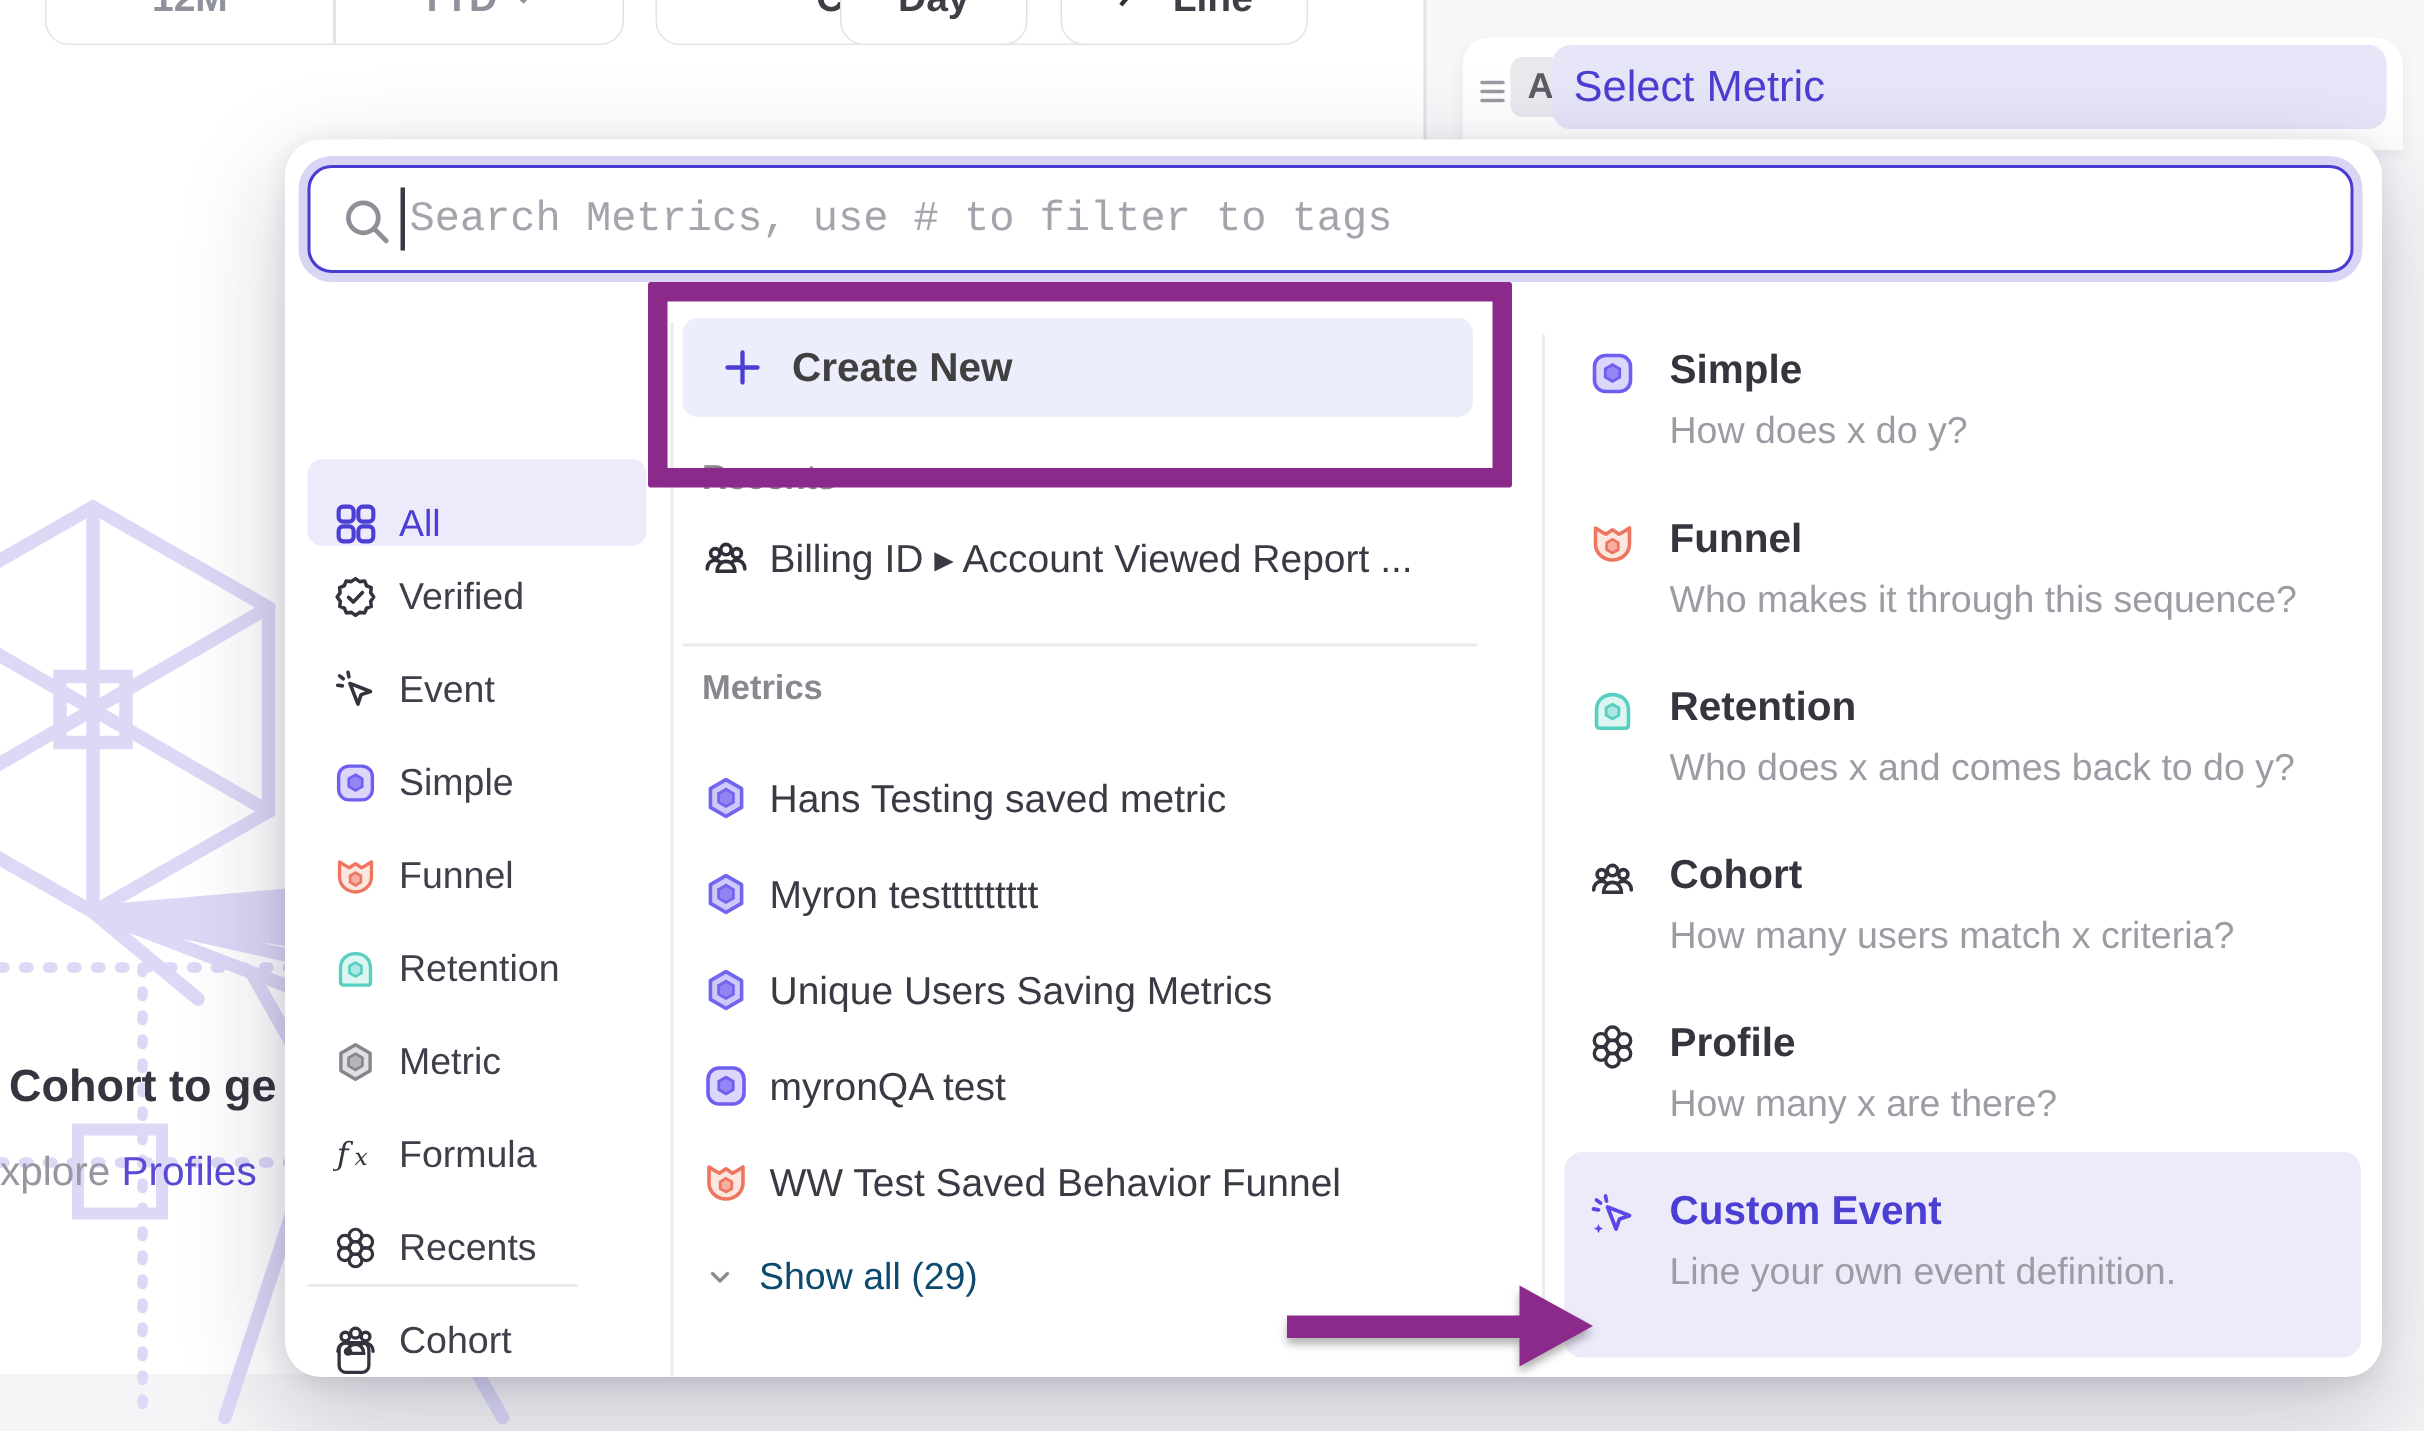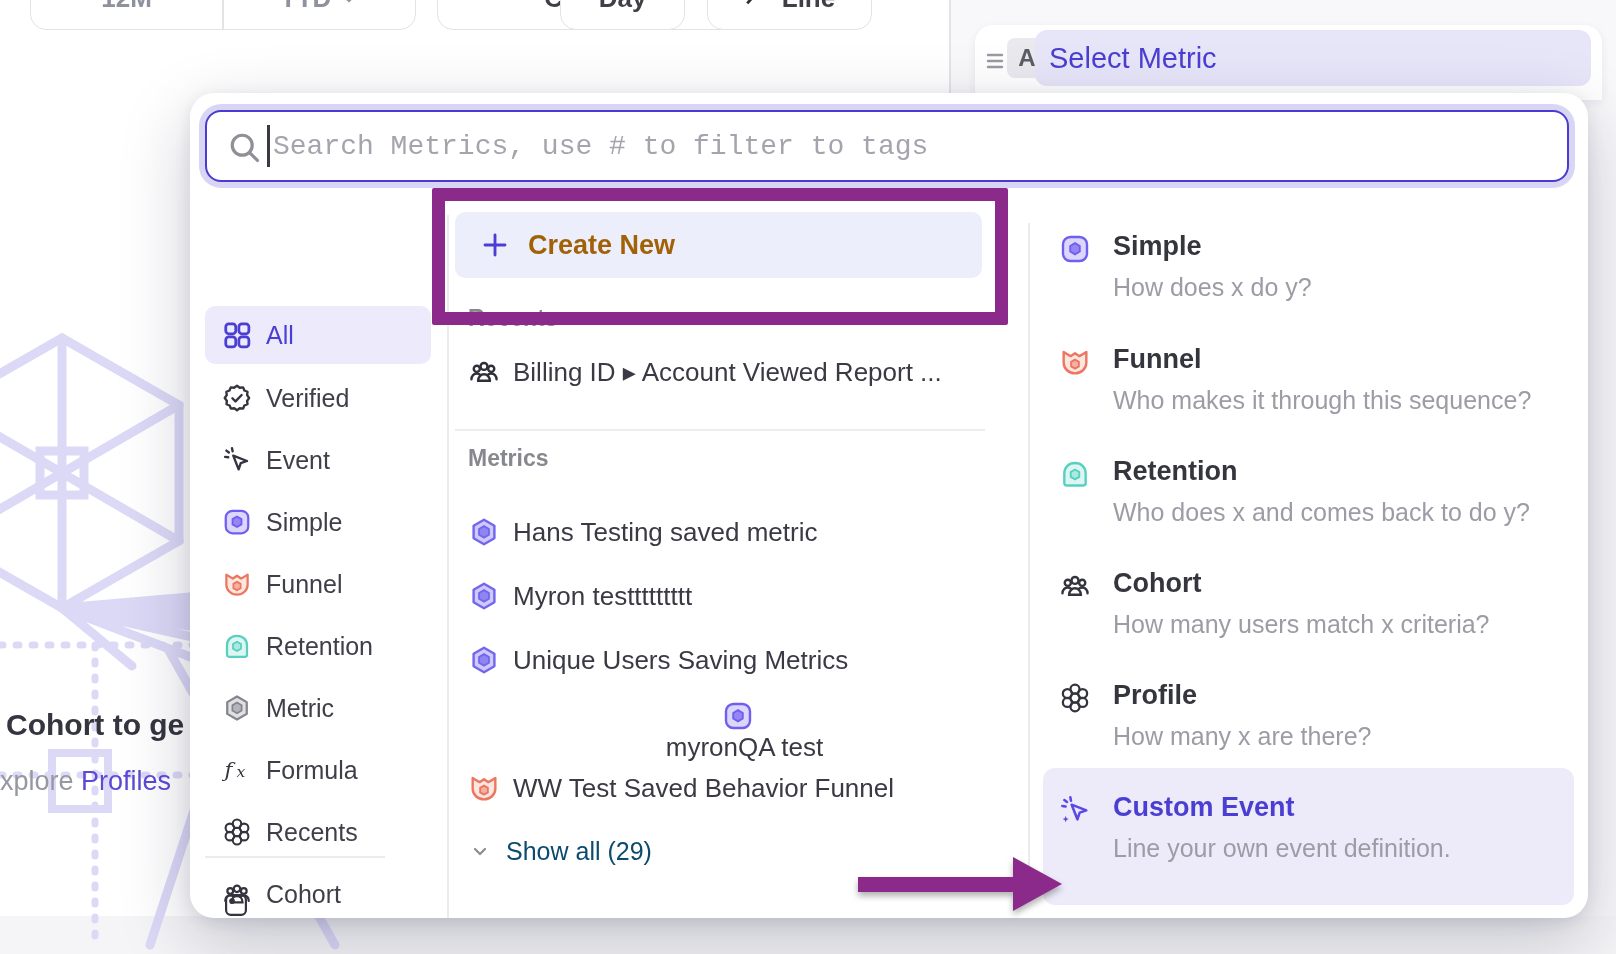--- a/index.html
+++ b/index.html
@@ -44,29 +44,29 @@
           box-shadow:0 0 0 6px #d9d6f5;background:#fff;box-sizing:border-box;}
   .search input{position:absolute;left:64px;top:2px;width:1280px;height:62px;border:none;outline:none;
           font-family:Liberation Mono, monospace;font-size:28px;color:#3a3a44;background:transparent;}
   .search input::placeholder{color:#a4a4ad;}
   .search .caret{position:absolute;left:60px;top:13px;width:2.5px;height:42px;background:#3a3a44;}
   .sicon{position:absolute;left:20px;top:18px;}
 
   .sb-row{left:15px;width:226px;height:58px;border-radius:10px;display:flex;align-items:center;cursor:pointer;}
   .sb-row .ic{margin-left:17px;width:30px;height:30px;flex:0 0 30px;}
   .sb-row .lb{margin-left:14px;font-size:25px;font-weight:500;color:#3f3f49;white-space:nowrap;}
-  .sb-row.sel{background:#edebfb;}
+  .sb-row.sel{background:#edebfb;align-items:flex-end;}
   .sb-row.sel .lb{color:#4b3ed2;}
   .sb-div{left:15px;top:763px;width:180px;height:1.5px;background:#ececf0;}
   .col-div1{left:257px;top:122px;width:1.5px;height:703px;background:#ececf0;}
   .col-div2{left:838px;top:130px;width:1.5px;height:660px;background:#ececf0;}
 
   .create-btn{left:265px;top:119px;width:527px;height:66px;background:#edeefc;border-radius:10px;
               display:flex;align-items:center;cursor:pointer;}
-  .create-btn .lb{margin-left:18px;font-size:27px;font-weight:600;color:#a16207;}
+  .create-btn .lb{margin-left:18px;font-size:27px;font-weight:600;color:#404040;}
   .create-btn .pl{margin-left:25px;}
 
   .sec-label{left:278px;font-size:23px;font-weight:600;color:#87878f;}
   .m-row{left:278px;width:540px;height:48px;display:flex;align-items:center;cursor:pointer;}
   .m-row .ic{width:32px;height:32px;flex:0 0 32px;}
   .m-row .lb{margin-left:13px;font-size:26px;font-weight:500;color:#3a3a44;white-space:nowrap;}
   .mid-div{left:265px;top:336px;width:530px;height:1.5px;background:#ececf0;}
   .show-all{left:278px;top:735px;width:420px;height:46px;display:flex;align-items:center;cursor:pointer;}
   .show-all .lb{margin-left:14px;font-size:25px;font-weight:400;color:#0c4a6e;}
 
@@ -284,21 +284,21 @@
       </svg>
       <span class="lb">Unique Users Saving Metrics</span>
     </div>
     <div class="abs m-row" style="top:479px;">
       <svg class="ic" viewBox="0 0 24 24" fill="none">
         <path d="M12 2.8l7.8 4.5v9.4L12 21.2l-7.8-4.5V7.3z" fill="#cfc9f9" stroke="#7265ee" stroke-width="1.8" stroke-linejoin="round"></path>
         <path d="M12 7.6l3.7 2.15v4.3L12 16.2l-3.7-2.15v-4.3z" fill="#9185f3" stroke="#7265ee" stroke-width="1.4"></path>
       </svg>
       <span class="lb">Myron testtttttttt</span>
     </div>
-    <div class="abs m-row" style="top:607px;flex-direction:column;">
+    <div class="abs m-row" style="top:607px;">
       <svg class="ic" viewBox="0 0 24 24" fill="none">
         <rect x="3" y="3" width="18" height="18" rx="5.5" fill="#dcd6fb" stroke="#6e5ff1" stroke-width="1.8"></rect>
         <path d="M12 7.6l3.6 2.1v4.2L12 16l-3.6-2.1V9.7z" fill="#9486f4" stroke="#6e5ff1" stroke-width="1.4"></path>
       </svg>
       <span class="lb">myronQA test</span>
     </div>
     <div class="abs m-row" style="top:671px;">
       <svg class="ic" viewBox="0 0 24 24" fill="none">
         <path d="M3.5 4.5C5 5.5 7.5 7 8.7 7.6L12 5.4l3.3 2.2c1.2-.6 3.7-2.1 5.2-3.1v8c0 4.5-3.8 8-8.5 8s-8.5-3.5-8.5-8z" fill="#fce6e0" stroke="#ed7660" stroke-width="1.8" stroke-linejoin="round"></path>
         <path d="M12 10.2l2.9 1.7v3.4L12 17l-2.9-1.7v-3.4z" fill="#f5b0a2" stroke="#ed7660" stroke-width="1.4"></path>

